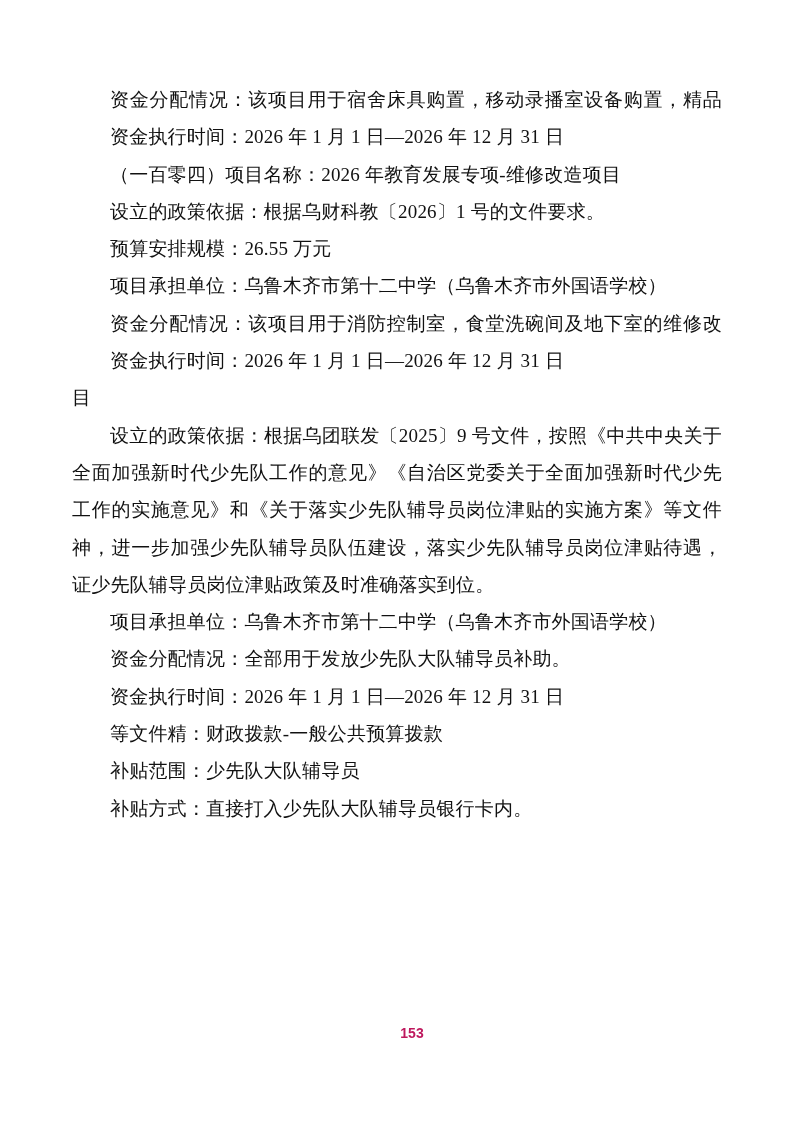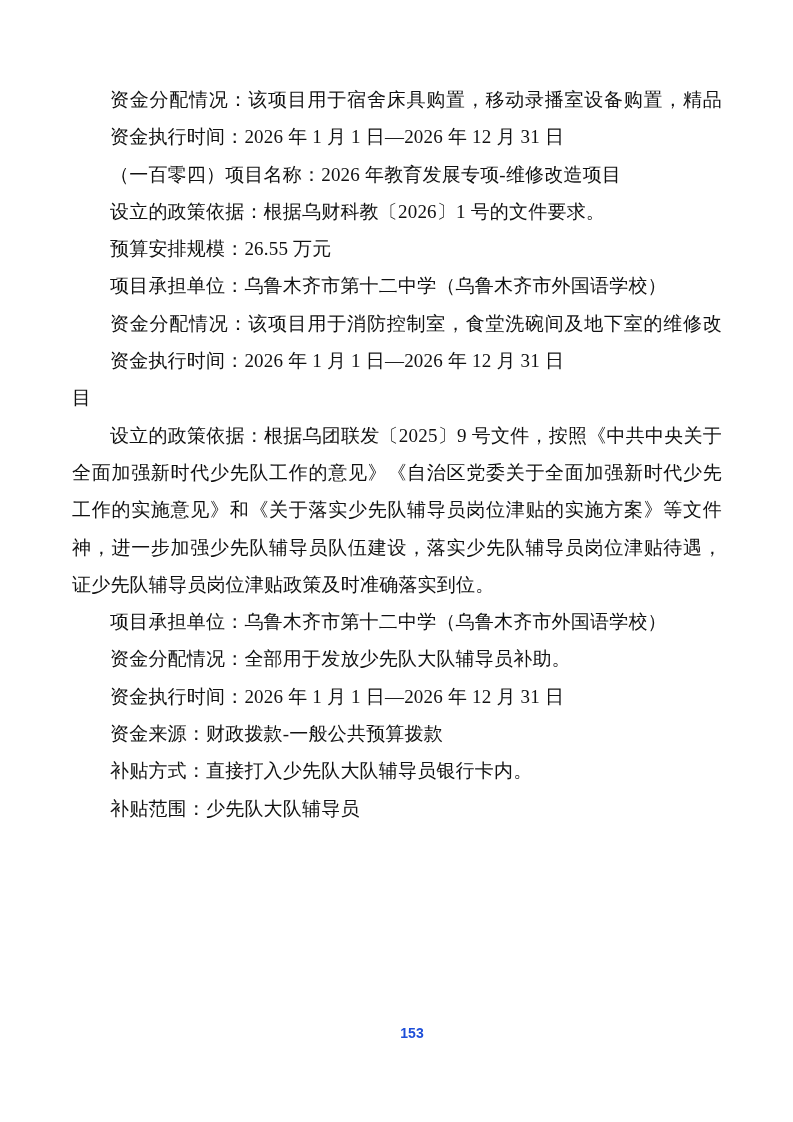--- a/index.html
+++ b/index.html
@@ -40,21 +40,21 @@
   .page-number {
     position: absolute;
     top: 1024px;
     left: 0;
     right: 0;
     text-align: center;
     font-family: "Liberation Sans", "DejaVu Sans", sans-serif;
     font-size: 14px;
     font-weight: 600;
     line-height: 18px;
-    color: #1d4ed8;
+    color: #be185d;
     margin-left: 31px;
   }
 </style>
 </head>
 <body>
 
 <div class="page">
   <div class="textblock">
     <div class="line indent">资金分配情况：该项目用于宿舍床具购置，移动录播室设备购置，精品录</div>
     <div class="line indent last">资金执行时间：2026 年 1 月 1 日—2026 年 12 月 31 日</div>
@@ -66,18 +66,18 @@
     <div class="line indent last">资金执行时间：2026 年 1 月 1 日—2026 年 12 月 31 日</div>
     <div class="line last">目</div>
     <div class="line indent">设立的政策依据：根据乌团联发〔2025〕9 号文件，按照《中共中央关于</div>
     <div class="line">全面加强新时代少先队工作的意见》《自治区党委关于全面加强新时代少先队</div>
     <div class="line">工作的实施意见》和《关于落实少先队辅导员岗位津贴的实施方案》等文件精</div>
     <div class="line">神，进一步加强少先队辅导员队伍建设，落实少先队辅导员岗位津贴待遇，保</div>
     <div class="line last">证少先队辅导员岗位津贴政策及时准确落实到位。</div>
     <div class="line indent last">项目承担单位：乌鲁木齐市第十二中学（乌鲁木齐市外国语学校）</div>
     <div class="line indent last">资金分配情况：全部用于发放少先队大队辅导员补助。</div>
     <div class="line indent last">资金执行时间：2026 年 1 月 1 日—2026 年 12 月 31 日</div>
-    <div class="line indent last">资金来源：财政拨款-一般公共预算拨款</div>
+    <div class="line indent last">等文件精：财政拨款-一般公共预算拨款</div>
+    <div class="line indent last">补贴范围：少先队大队辅导员</div>
     <div class="line indent last">补贴方式：直接打入少先队大队辅导员银行卡内。</div>
-    <div class="line indent last">补贴范围：少先队大队辅导员</div>
   </div>
   <div class="page-number">153</div>
 </div>
 
 </body></html>

